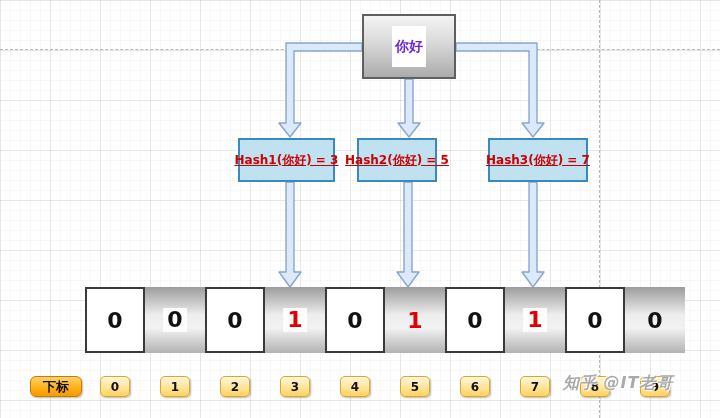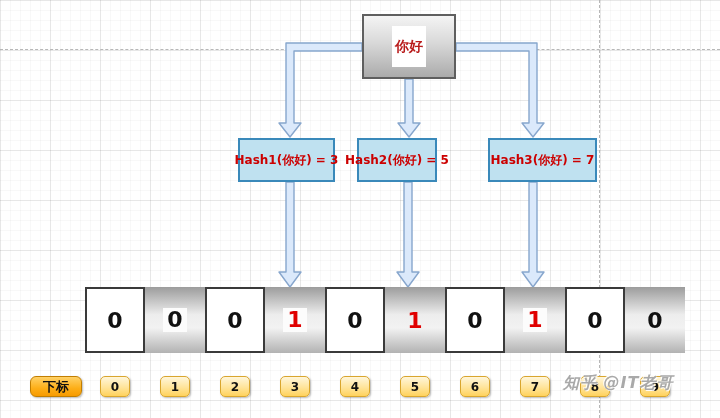--- a/index.html
+++ b/index.html
@@ -19,31 +19,31 @@
 
   .arrows{position:absolute;left:0;top:0;z-index:2;}
   .blockarrow{fill:#dbe9fb;stroke:#87a6cd;stroke-width:1.4;stroke-linejoin:round;}
 
   .input-box{
     position:absolute;left:362px;top:14px;width:94px;height:65px;box-sizing:border-box;
     background:linear-gradient(180deg,#f4f4f4 0%,#d8d8d8 45%,#ababab 100%);
     border:2px solid #5f5f5f; z-index:3;
     display:flex;align-items:center;justify-content:center;
   }
-  .input-box .lbl{color:#b91c1c;font-weight:bold;font-size:14px;background:#ffffff;padding:12px 3px;line-height:1.2;}
+  .input-box .lbl{color:#6d28d9;font-weight:bold;font-size:14px;background:#ffffff;padding:12px 3px;line-height:1.2;}
 
   .hash-box{
     position:absolute;top:138px;height:44px;box-sizing:border-box;
     background:#bfe1f0;border:2px solid #3a89ba;z-index:3;
     display:flex;align-items:center;justify-content:center;
-    color:#cc0000;font-weight:bold;font-size:12px;white-space:nowrap;
+    color:#cc0000;font-weight:bold;font-size:12px;white-space:nowrap;text-decoration:underline;
   }
   .hash-1{left:238px;width:97px;}
   .hash-2{left:357px;width:80px;}
-  .hash-3{left:488px;width:109px;justify-content:center;}
+  .hash-3{left:488px;width:100px;justify-content:center;}
 
   .bit-array{position:absolute;left:85px;top:287px;height:66px;display:flex;z-index:3;}
   .cell{
     width:60px;height:66px;box-sizing:border-box;flex:0 0 60px;
     display:flex;align-items:center;justify-content:center;
     font-weight:bold;font-size:22px;color:#111111;
   }
   .cell.gray{background:linear-gradient(180deg,#9c9c9c 0%,#ededed 42%,#f2f2f2 62%,#b2b2b2 100%);}
   .cell.white{background:#ffffff;border:2px solid #3a3a3a;}
   .cell.one .val{color:#e00000;}

